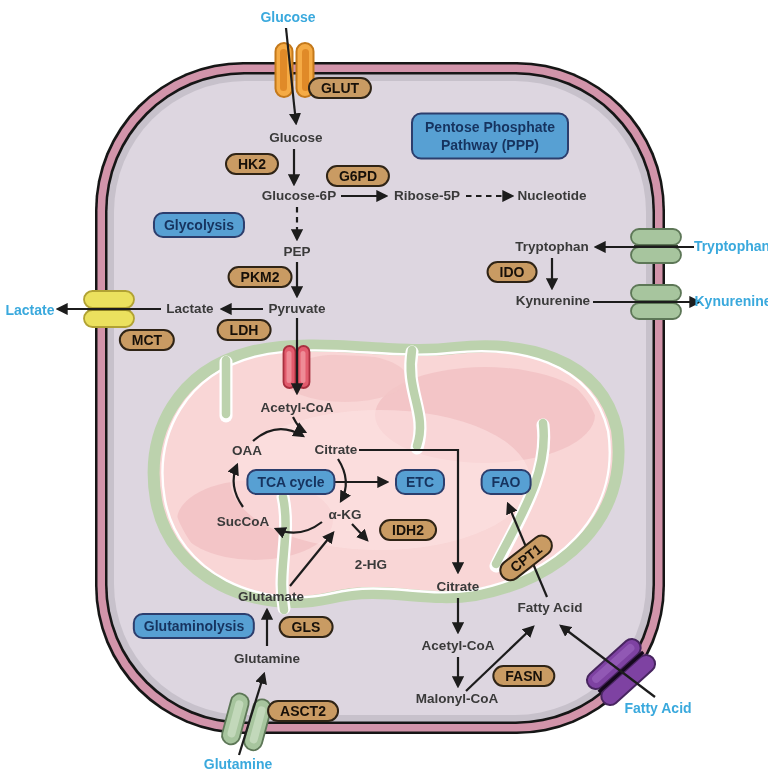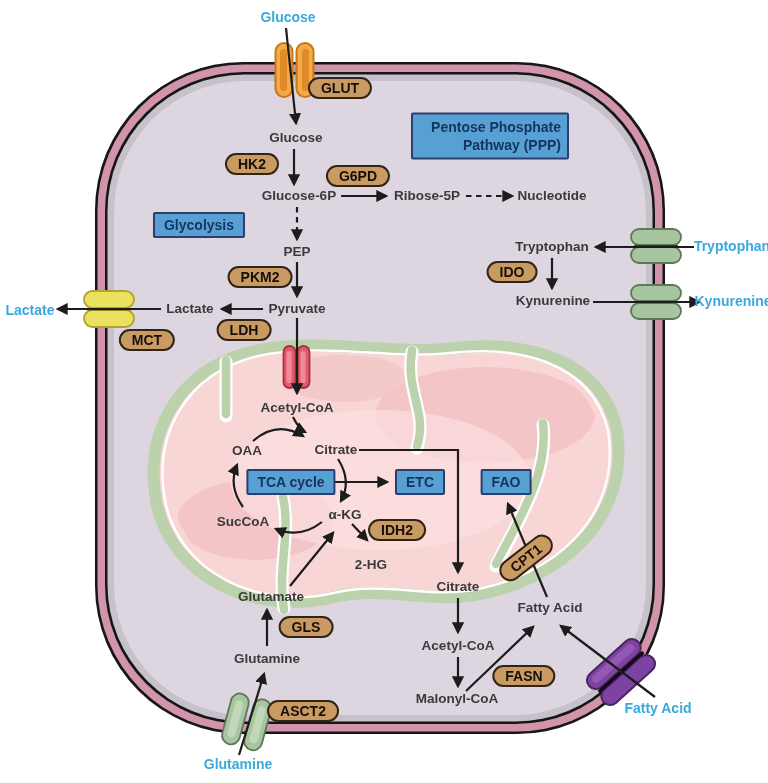--- a/index.html
+++ b/index.html
@@ -7,21 +7,21 @@
          font-family:"Liberation Sans",sans-serif;}
   .stage svg{position:absolute;left:0;top:0;}
   .lbl{position:absolute;transform:translate(-50%,-50%);white-space:nowrap;line-height:1.1;}
   .met{font-size:13.5px;font-weight:700;color:#3a3a3a;}
   .ext{font-size:14px;font-weight:700;color:#3aa9dd;}
   .badge{position:absolute;transform:translate(-50%,-50%);background:#c99b63;
          border:2px solid #2f2416;border-radius:14px;padding:1px 11px;
          font-size:14px;font-weight:700;color:#171009;white-space:nowrap;}
   .badge.rot{transform:translate(-50%,-50%) rotate(-38deg);}
   .pbox{position:absolute;transform:translate(-50%,-50%);background:#57a0d3;
-        border:2px solid #2c3e6d;border-radius:2px;padding:3px 9px;text-align:right;
+        border:2px solid #2c3e6d;border-radius:10px;padding:3px 9px;text-align:center;
         font-size:14px;font-weight:700;color:#16335f;white-space:nowrap;}
   .pbox.wrap{white-space:normal;width:142px;padding:4px 6px;line-height:1.25;}
 </style>
 </head>
 <body>
 
 <div class="stage">
 
 <svg width="768" height="783" viewBox="0 0 768 783">
   <defs>
@@ -167,25 +167,26 @@
 <div class="lbl met" style="left:457px;top:699px">Malonyl-CoA</div>
 <div class="lbl met" style="left:550px;top:608px">Fatty Acid</div>
 
 <div class="badge" style="left:340px;top:88px">GLUT</div>
 <div class="badge" style="left:252px;top:164px">HK2</div>
 <div class="badge" style="left:358px;top:176px">G6PD</div>
 <div class="badge" style="left:260px;top:277px">PKM2</div>
 <div class="badge" style="left:244px;top:330px">LDH</div>
 <div class="badge" style="left:147px;top:340px">MCT</div>
 <div class="badge" style="left:512px;top:272px">IDO</div>
-<div class="badge" style="left:397px;top:530px">IDH2</div>
+<div class="badge" style="left:408px;top:530px">IDH2</div>
 <div class="badge rot" style="left:526px;top:558px">CPT1</div>
 <div class="badge" style="left:306px;top:627px">GLS</div>
 <div class="badge" style="left:303px;top:711px">ASCT2</div>
 <div class="badge" style="left:524px;top:676px">FASN</div>
 
 <div class="pbox wrap" style="left:490px;top:136px">Pentose Phosphate Pathway (PPP)</div>
 <div class="pbox" style="left:199px;top:225px">Glycolysis</div>
 <div class="pbox" style="left:291px;top:482px">TCA cycle</div>
 <div class="pbox" style="left:420px;top:482px">ETC</div>
 <div class="pbox" style="left:506px;top:482px">FAO</div>
+<div class="pbox" style="left:194px;top:626px">Glutaminolysis</div>
 
 </div>
 
 </body></html>

